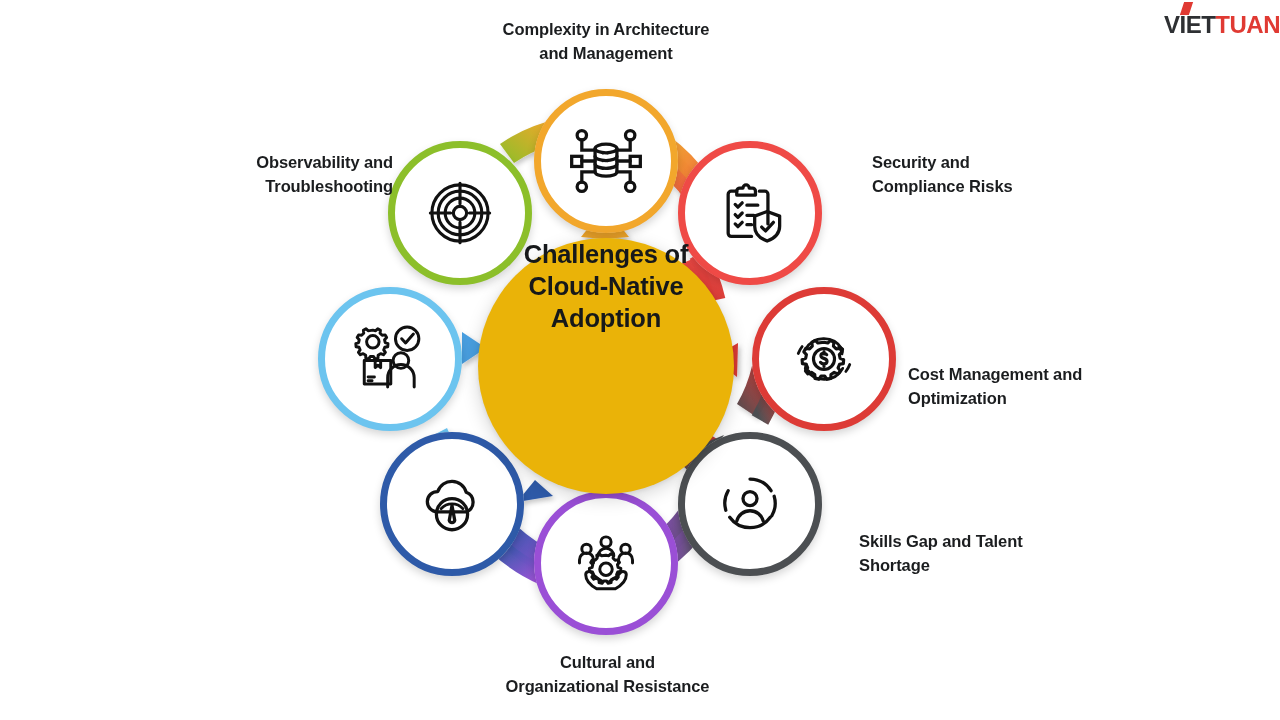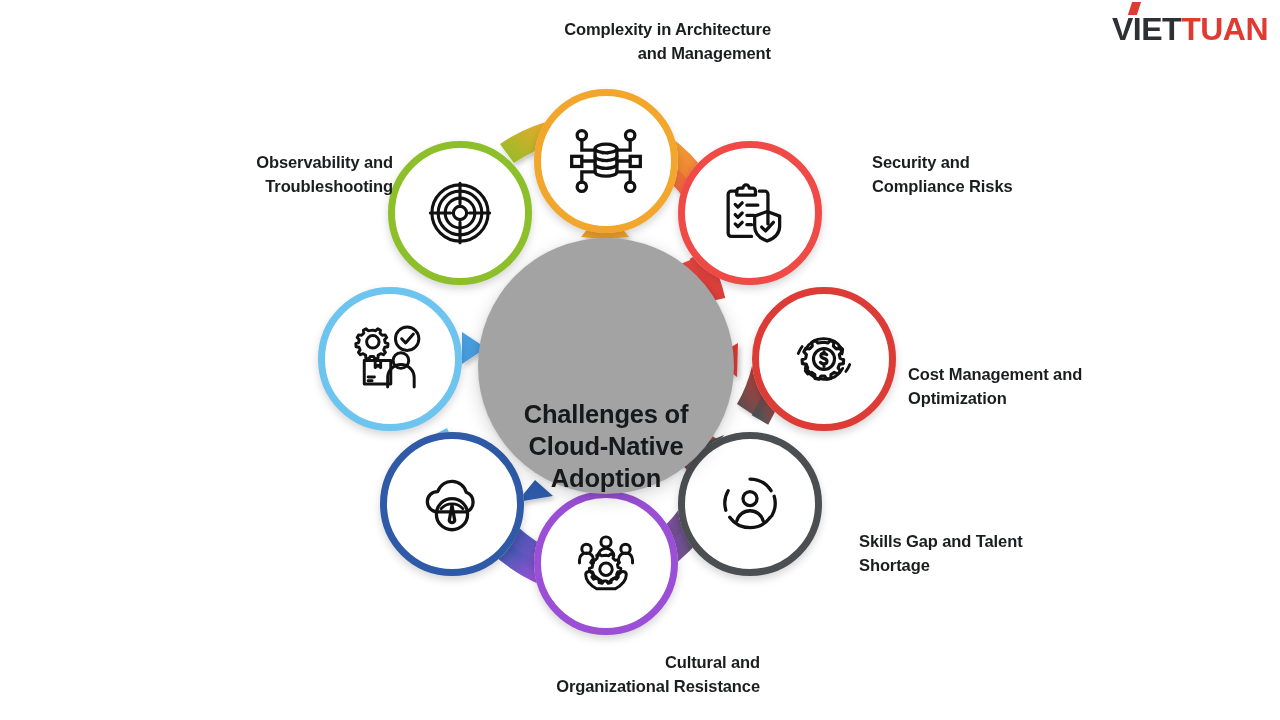--- a/index.html
+++ b/index.html
@@ -5,43 +5,43 @@
   * { margin:0; padding:0; box-sizing:border-box; }
   html,body { width:1280px; height:720px; overflow:hidden; }
   body {
     background:#ffffff;
     font-family:"Liberation Sans", sans-serif;
     position:relative;
   }
 
   
   #logo {
-    position:absolute; top:13px; right:12px;
-    font-size:32px; font-weight:bold; letter-spacing:-0.5px;
+    position:absolute; top:13px; right:0;
+    font-size:24px; font-weight:bold; letter-spacing:-0.5px;
     line-height:1; white-space:nowrap;margin-left:34px;
   }
   #logo .lg-viet { color:#2e3033; position:relative; }
   #logo .lg-tuan { color:#e03a33; }
   #logo .lg-accent {
     position:absolute; width:9px; height:13px;
     background:#e03a33; top:-9px; left:18px;
     transform:skewX(-18deg);
   }
 
   
   #stage { position:absolute; left:0; top:0; width:1280px; height:720px; }
   #svgwrap { position:absolute; left:0; top:0; }
 
   
   #hub {
     position:absolute; left:478px; top:238px;
     width:256px; height:256px; border-radius:50%;
-    background:#a3a3a3;
+    background:#eab308;
     box-shadow:0 5px 18px rgba(0,0,0,0.17), 0 1px 4px rgba(0,0,0,0.08);
-    display:flex; align-items:flex-end; justify-content:center;
+    display:flex; align-items:flex-start; justify-content:center;
     z-index:6;
   }
   #hub .hub-txt {
     font-size:25.5px; font-weight:bold; color:#16181a;
     text-align:center; line-height:1.26; letter-spacing:-0.2px;
     white-space:pre-line;
   }
 
   
   .node {
@@ -60,21 +60,21 @@
   .node svg { display:block; width:100%; height:100%; }
 
   
   .label {
     position:absolute; font-size:16.5px; font-weight:bold;
     color:#1b1d1f; line-height:1.45; white-space:pre-line;
     z-index:7; letter-spacing:-0.1px;
   }
   .lb-right { text-align:left; }
   .lb-left  { text-align:right;margin-left:33px; }
-  .lb-ctr   { text-align:right; }
+  .lb-ctr   { text-align:center; }
 </style>
 </head>
 <body>
 
 <div id="logo">
   <span class="lg-viet"><span class="lg-accent"></span><span>VIET</span></span><span class="lg-tuan">TUAN</span>
 </div>
 
 <div id="stage">
 

